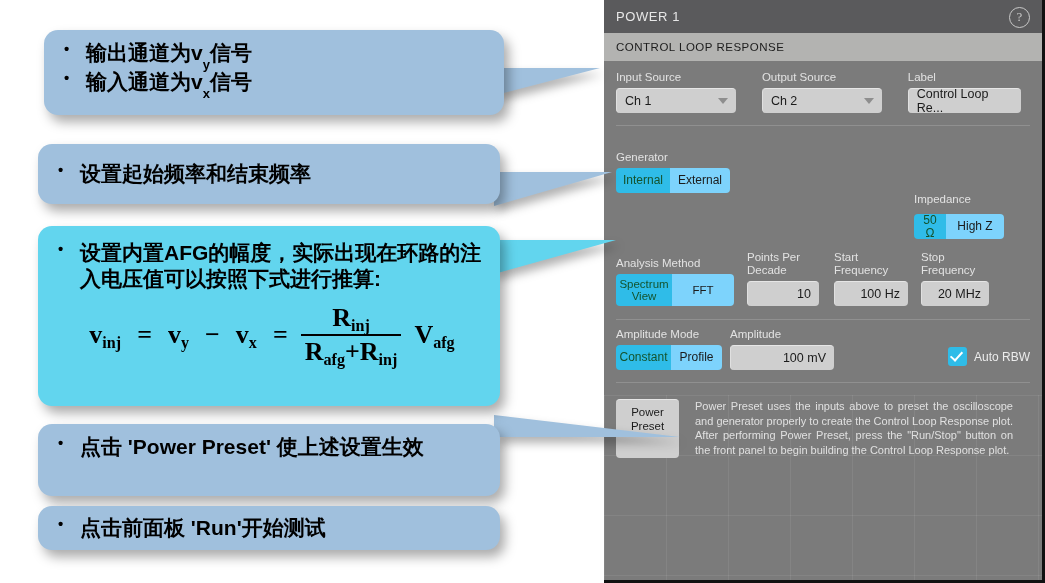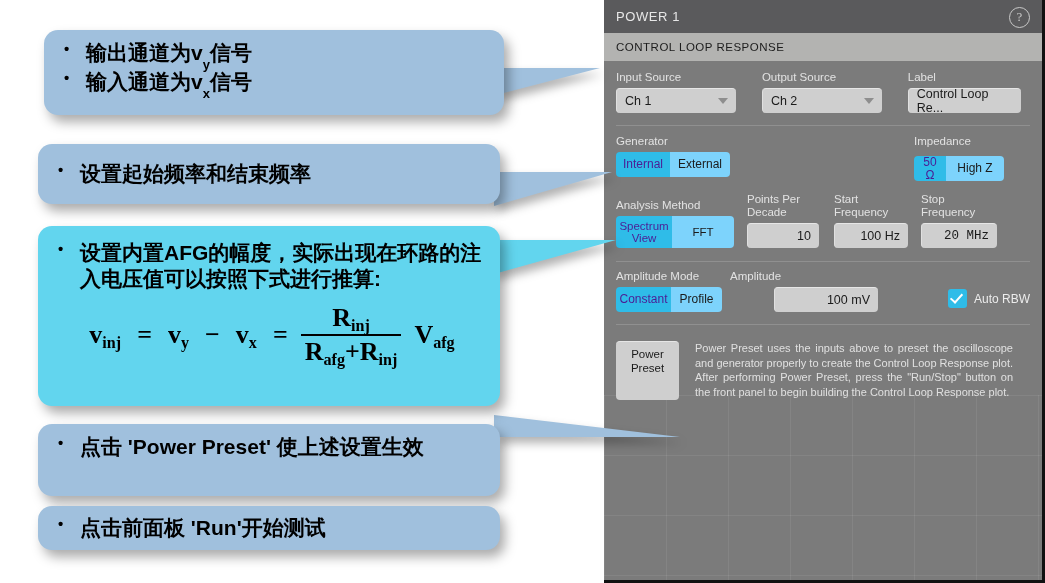--- a/index.html
+++ b/index.html
@@ -241,21 +241,21 @@
     align-items: center;
     justify-content: center;
     font-size: 12px;
     padding: 0 9px;
     color: #1b1b1b;
     background: #7dd3fc;
     text-align: center;
     line-height: 1.05;
     box-sizing: border-box;
   }
-  .seg .opt.on { background: #2fbce8; color: #4c1d95; text-align: center; }
+  .seg .opt.on { background: #2fbce8; color: #14532d; text-align: center; }
   .seg.tall { height: 32px; }
   .seg.tall .opt { font-size: 11.5px; }
 
   .divider {
     height: 1px;
     background: rgba(255,255,255,0.16);
     margin: 0;
   }
 
   
@@ -388,21 +388,21 @@
       <div style="width:124px;">
         <div class="fld-label">Label</div>
         <div class="valbox" style="width:113px;">
           <span>Control Loop Re...</span>
         </div>
       </div>
     </div>
 
     <div class="divider" style="margin-top:12px;"></div>
 
-    <div class="row" style="margin-top:9px;">
+    <div class="row" style="margin-top:25px;flex-direction:column;">
       <div style="width:230px;">
         <div class="fld-label">Generator</div>
         <div class="seg">
           <div class="opt on" style="width:54px;">Internal</div>
           <div class="opt" style="width:60px;">External</div>
         </div>
       </div>
       <div style="width:180px; margin-left:auto; text-align:left;">
         <div class="fld-label" style="margin-left:64px;">Impedance</div>
         <div class="seg" style="margin-left:64px;">
@@ -430,39 +430,39 @@
       <div style="width:87px;">
         <div class="fld-label">Start
 Frequency</div>
         <div class="valbox right" style="width:74px;">
           <span>100 Hz</span>
         </div>
       </div>
       <div style="width:90px;">
         <div class="fld-label">Stop
 Frequency</div>
-        <div class="valbox right" style="width:76px;font-family:Liberation Mono, monospace;">
+        <div class="valbox right" style="width:68px;">
           <span>20 MHz</span>
         </div>
       </div>
     </div>
 
     <div class="divider" style="margin-top:13px;"></div>
 
     <div class="row" style="margin-top:8px;">
       <div style="width:114px;">
         <div class="fld-label">Amplitude Mode</div>
         <div class="seg">
           <div class="opt on" style="width:55px;">Constant</div>
           <div class="opt" style="width:51px;">Profile</div>
         </div>
       </div>
       <div style="width:120px;">
         <div class="fld-label">Amplitude</div>
-        <div class="valbox right" style="width:104px;margin-left:44px;">
+        <div class="valbox right" style="width:104px;">
           <span>100 mV</span>
         </div>
       </div>
       <div class="chk-wrap" style="margin-left:auto; margin-top:15px;">
         <div class="chkbox"></div>
         <span class="chk-label">Auto RBW</span>
       </div>
     </div>
 
     <div class="divider" style="margin-top:12px;"></div>

